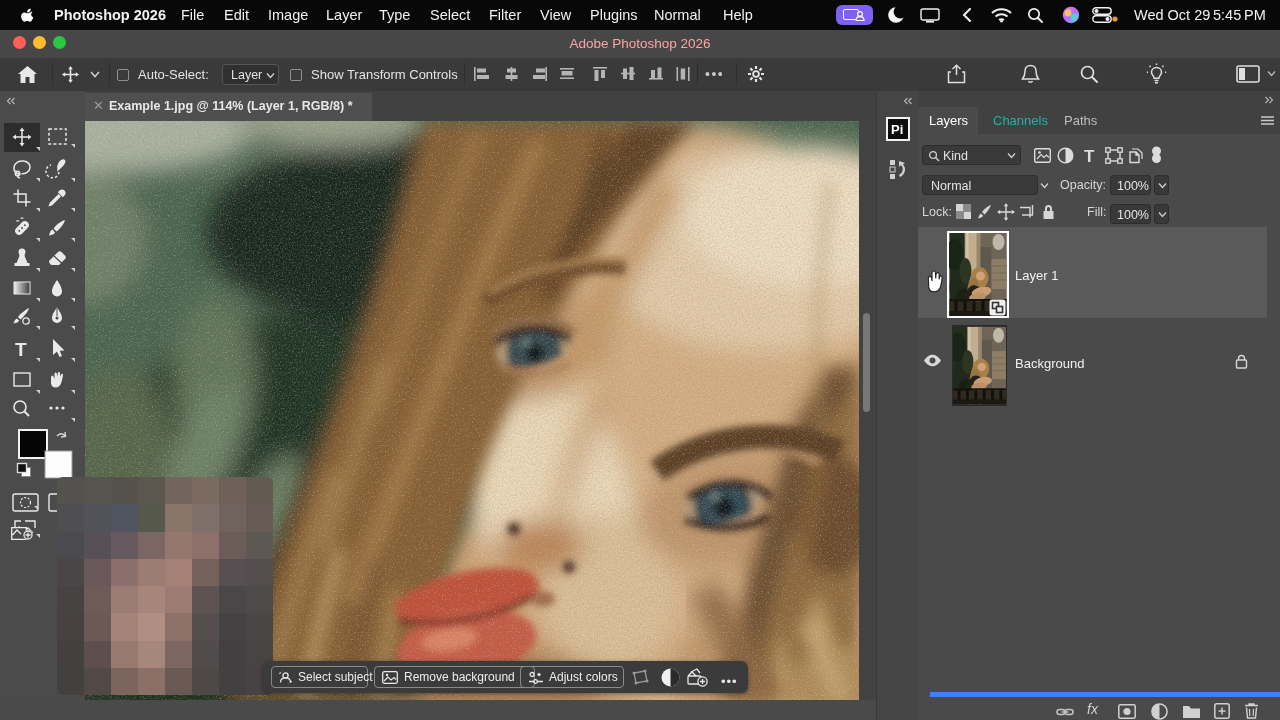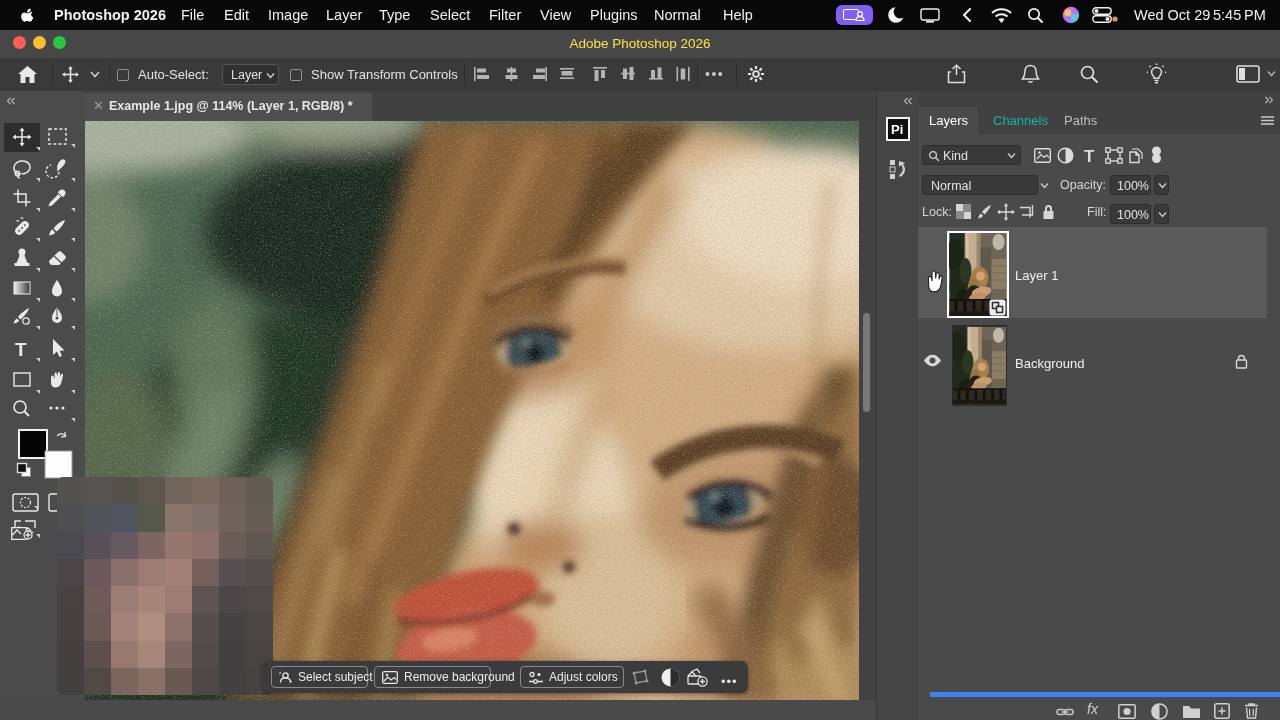--- a/index.html
+++ b/index.html
@@ -10,21 +10,21 @@
 
 
 #menubar { left:0; top:0; width:1280px; height:30px; background:#080808;
   color:#f2f2f2; font-size:14.5px; }
 #menubar .mi { position:absolute; top:7px; white-space:nowrap; }
 #menubar .date { position:absolute; top:7px; color:#f2f2f2; }
 
 
 #titlebar { left:0; top:30px; width:1280px; height:28px; background:#474747; }
 #titlebar .title { position:absolute; left:0; right:0; top:6px; text-align:center;
-  color:#fde047; font-size:13.5px; }
+  color:#fca5a5; font-size:13.5px; }
 .tl { position:absolute; top:36px; width:13px; height:13px; border-radius:50%; }
 
 
 #optionsbar { left:0; top:58px; width:1280px; height:33px; background:#3a3a3a;padding-left:40px; }
 .obtext { position:absolute; color:#e3e3e3; font-size:13px; top:9px; }
 .obsep { position:absolute; top:5px; height:23px; width:1px; background:#2e2e2e; }
 .obcheck { position:absolute; top:11px; width:12px; height:12px;
   border:1px solid #8f8f8f; border-radius:2px; background:#3a3a3a; }
 
 
@@ -627,21 +627,21 @@
 
   <div id="ctxbar" class="abs">
     <div class="ctxbtn" style="left:8px;width:97px">
       <svg style="position:absolute;left:6px;top:3px" width="15" height="15" viewBox="0 0 15 15">
         <circle cx="7.5" cy="5.5" r="2.6" fill="none" stroke="#e8e8e8" stroke-width="1.3"></circle>
         <path d="M2.5 12.5 c0-3 2.2-4.6 5-4.6 s5 1.6 5 4.6" fill="none" stroke="#e8e8e8" stroke-width="1.3"></path>
         <path d="M1.5 4 a7 7 0 0 1 3-3 M13.5 11 a7 7 0 0 1-3 3" fill="none" stroke="#e8e8e8" stroke-width="1.1" stroke-dasharray="2 2"></path>
       </svg>
       <span style="position:absolute;left:26px">Select subject</span>
     </div>
-    <div class="ctxbtn" style="left:111px;width:117px">
+    <div class="ctxbtn" style="left:111px;width:161px">
       <svg style="position:absolute;left:7px;top:4px" width="16" height="13" viewBox="0 0 16 13">
         <rect x="0.7" y="0.7" width="14.6" height="11.6" rx="1.5" fill="none" stroke="#e8e8e8" stroke-width="1.3"></rect>
         <path d="M2 10 L6 6 L9 9 L12 6.5 L14 8.5" fill="none" stroke="#e8e8e8" stroke-width="1.2"></path>
         <circle cx="5" cy="4" r="1.2" fill="#e8e8e8"></circle>
       </svg>
       <span style="position:absolute;left:29px">Remove background</span>
     </div>
     <div class="ctxbtn" style="left:257px;width:104px">
       <svg style="position:absolute;left:7px;top:4px" width="16" height="14" viewBox="0 0 16 14">
         <circle cx="4" cy="3.5" r="2" fill="none" stroke="#e8e8e8" stroke-width="1.3"></circle>

